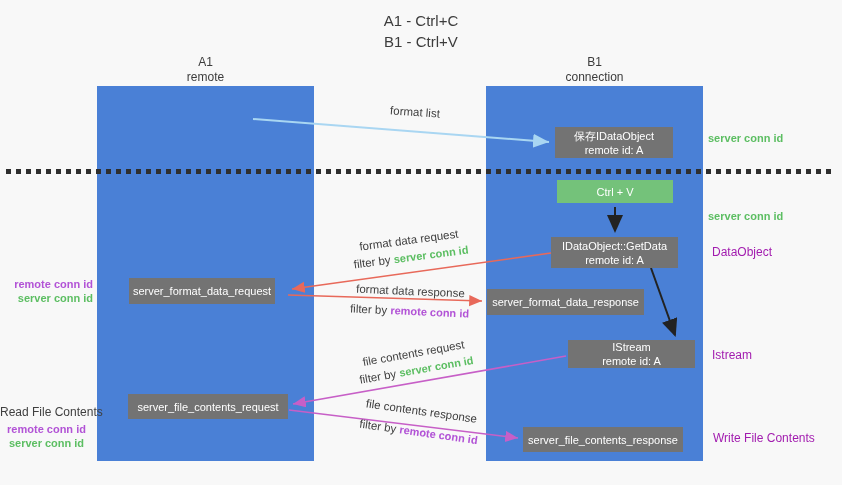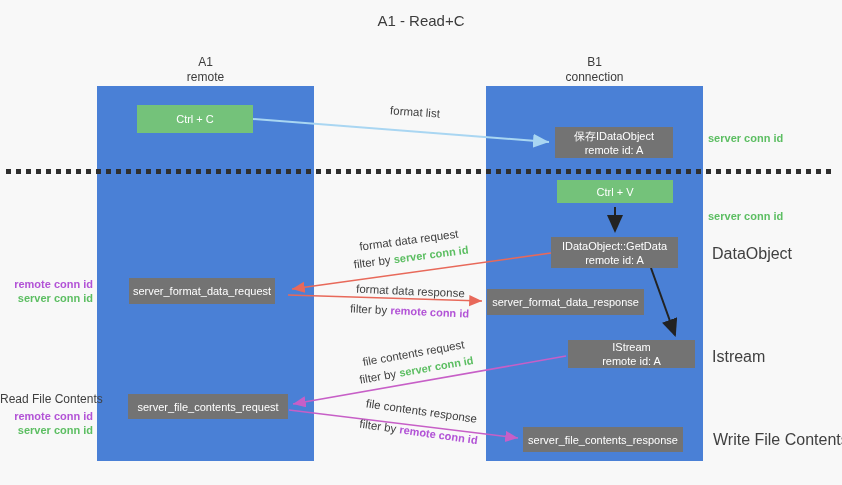--- a/index.html
+++ b/index.html
@@ -21,39 +21,40 @@
     background:repeating-linear-gradient(90deg,#2e2e2e 0 5px,transparent 5px 10px); }
   .node { position:absolute; display:flex; flex-direction:column; align-items:center;
     justify-content:center; text-align:center; color:#fff; font-size:11px;
     line-height:14px; box-sizing:border-box; }
   .green-node { background:#74c27a; }
   .orange-node { background:#737373; }
   .svg-overlay { position:absolute; left:0; top:0; pointer-events:none; }
   .flow-label { position:absolute; text-align:center; font-size:11.5px;
     color:#3f3f3f; white-space:nowrap; }
   .flow-label .line { display:block; }
-  .side-label { position:absolute; font-size:16px; color:#404040; white-space:nowrap; }
+  .side-label { position:absolute; font-size:12px; color:#a21caf; white-space:nowrap; }
   .conn-green { color:#5cbe62; font-weight:bold; font-size:11px; }
   .conn-purple { color:#b253d6; font-weight:bold; font-size:11px; }
   .left-group { position:absolute; left:0; width:93px; text-align:right;
     line-height:14px; white-space:nowrap; }
   .left-group .dark { font-size:12px; color:#3f3f3f; }
   .rot-up8 { transform:rotate(-7.5deg); }
   .rot-up10 { transform:rotate(-10deg); }
   .rot-dn3 { transform:rotate(2.5deg); }
   .rot-dn8 { transform:rotate(8deg); }
   .rot-dn4 { transform:rotate(4deg); }
 </style>
 </head>
 <body>
 
 <div class="canvas">
 
   <div class="title-block">
-    <div>A1 - Read+C</div>
+    <div>A1 - Ctrl+C</div>
+    <div>B1 - Ctrl+V</div>
   </div>
 
   <div class="lane-header a1">
     <div>A1</div>
     <div>remote</div>
   </div>
   <div class="lane-header b1">
     <div>B1</div>
     <div>connection</div>
   </div>
@@ -80,23 +81,20 @@
     </defs>
     <line x1="253" y1="119" x2="549" y2="142" stroke="#a9d6f2" stroke-width="2" marker-end="url(#ah-blue)"></line>
     <line x1="615" y1="207" x2="615" y2="231" stroke="#222222" stroke-width="2" marker-end="url(#ah-black)"></line>
     <line x1="551" y1="253" x2="292" y2="289" stroke="#e8695a" stroke-width="1.6" marker-end="url(#ah-red)"></line>
     <line x1="288" y1="295" x2="482" y2="301" stroke="#e8695a" stroke-width="1.6" marker-end="url(#ah-red)"></line>
     <line x1="651" y1="268" x2="675" y2="335" stroke="#222222" stroke-width="2" marker-end="url(#ah-black)"></line>
     <line x1="566" y1="356" x2="293" y2="404" stroke="#c75fc7" stroke-width="1.6" marker-end="url(#ah-magenta)"></line>
     <line x1="289" y1="410" x2="518" y2="438" stroke="#c75fc7" stroke-width="1.6" marker-end="url(#ah-magenta)"></line>
   </svg>
 
-  <div class="node green-node" style="left:137px; top:105px; width:116px; height:28px;">
-    <span>Ctrl + C</span>
-  </div>
 
   <div class="node orange-node" style="left:555px; top:127px; width:118px; height:31px;">
     <span>保存IDataObject</span>
     <span>remote id: A</span>
   </div>
 
   <div class="node green-node" style="left:557px; top:180px; width:116px; height:23px;">
     <span>Ctrl + V</span>
   </div>
 
@@ -166,19 +164,19 @@
   <div class="side-label conn-green" style="left:708px; top:210px;">server conn id</div>
   <div class="side-label" style="left:712px; top:245px;">DataObject</div>
   <div class="side-label" style="left:712px; top:348px;">Istream</div>
   <div class="side-label" style="left:713px; top:431px;">Write File Contents</div>
 
   <div class="left-group" style="top:277px;">
     <div class="conn-purple">remote conn id</div>
     <div class="conn-green">server conn id</div>
   </div>
 
-  <div class="left-group" style="top:392px;">
+  <div class="left-group" style="top:405px;text-align:center;">
     <div class="dark">Read File Contents</div>
     <div class="conn-purple" style="margin-top:3px;">remote conn id</div>
     <div class="conn-green">server conn id</div>
   </div>
 
 </div>
 
 </body></html>

